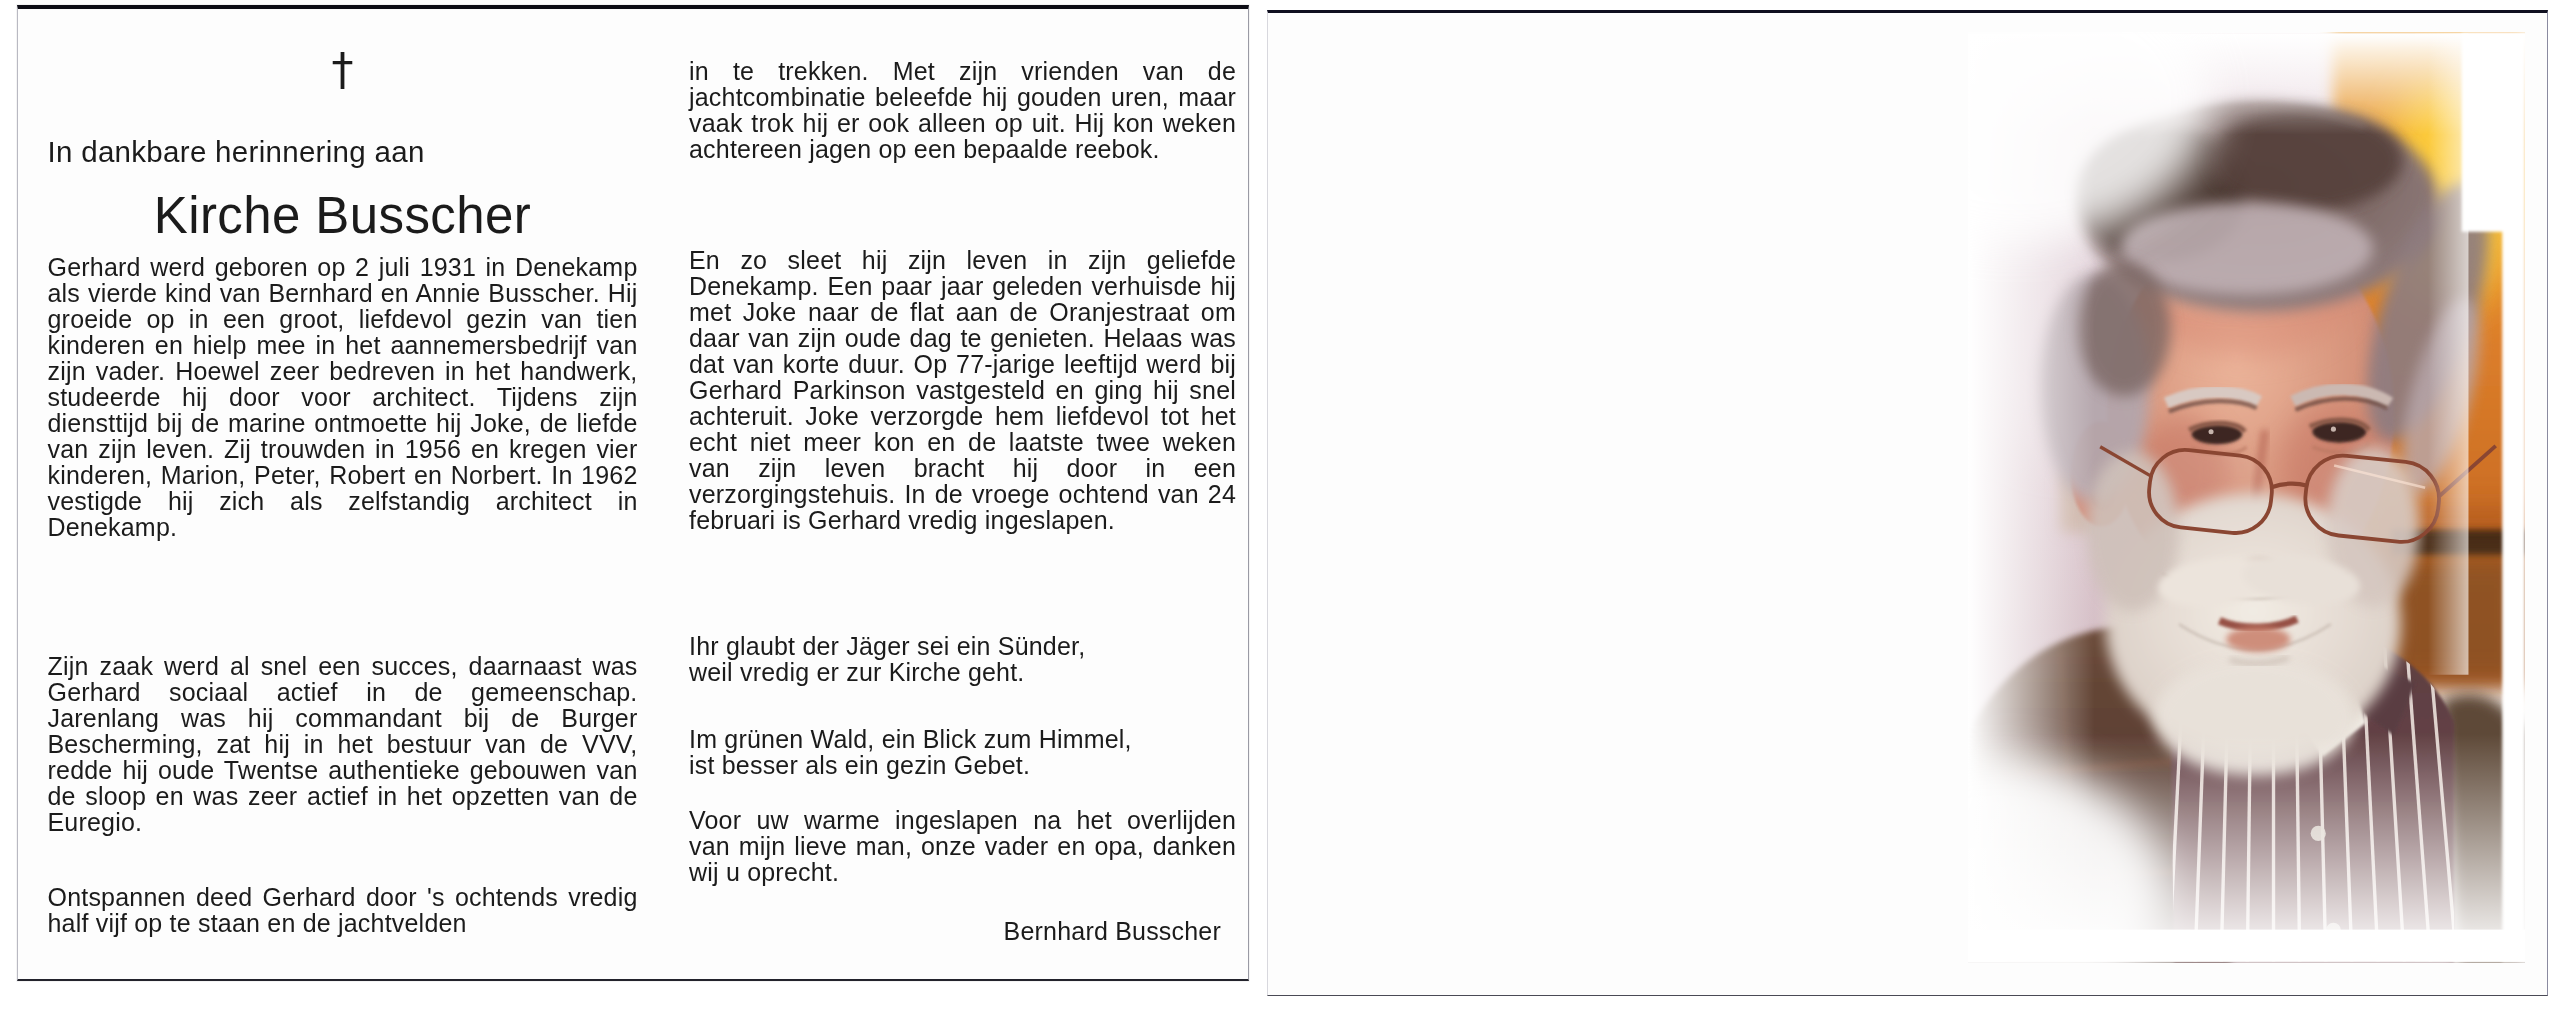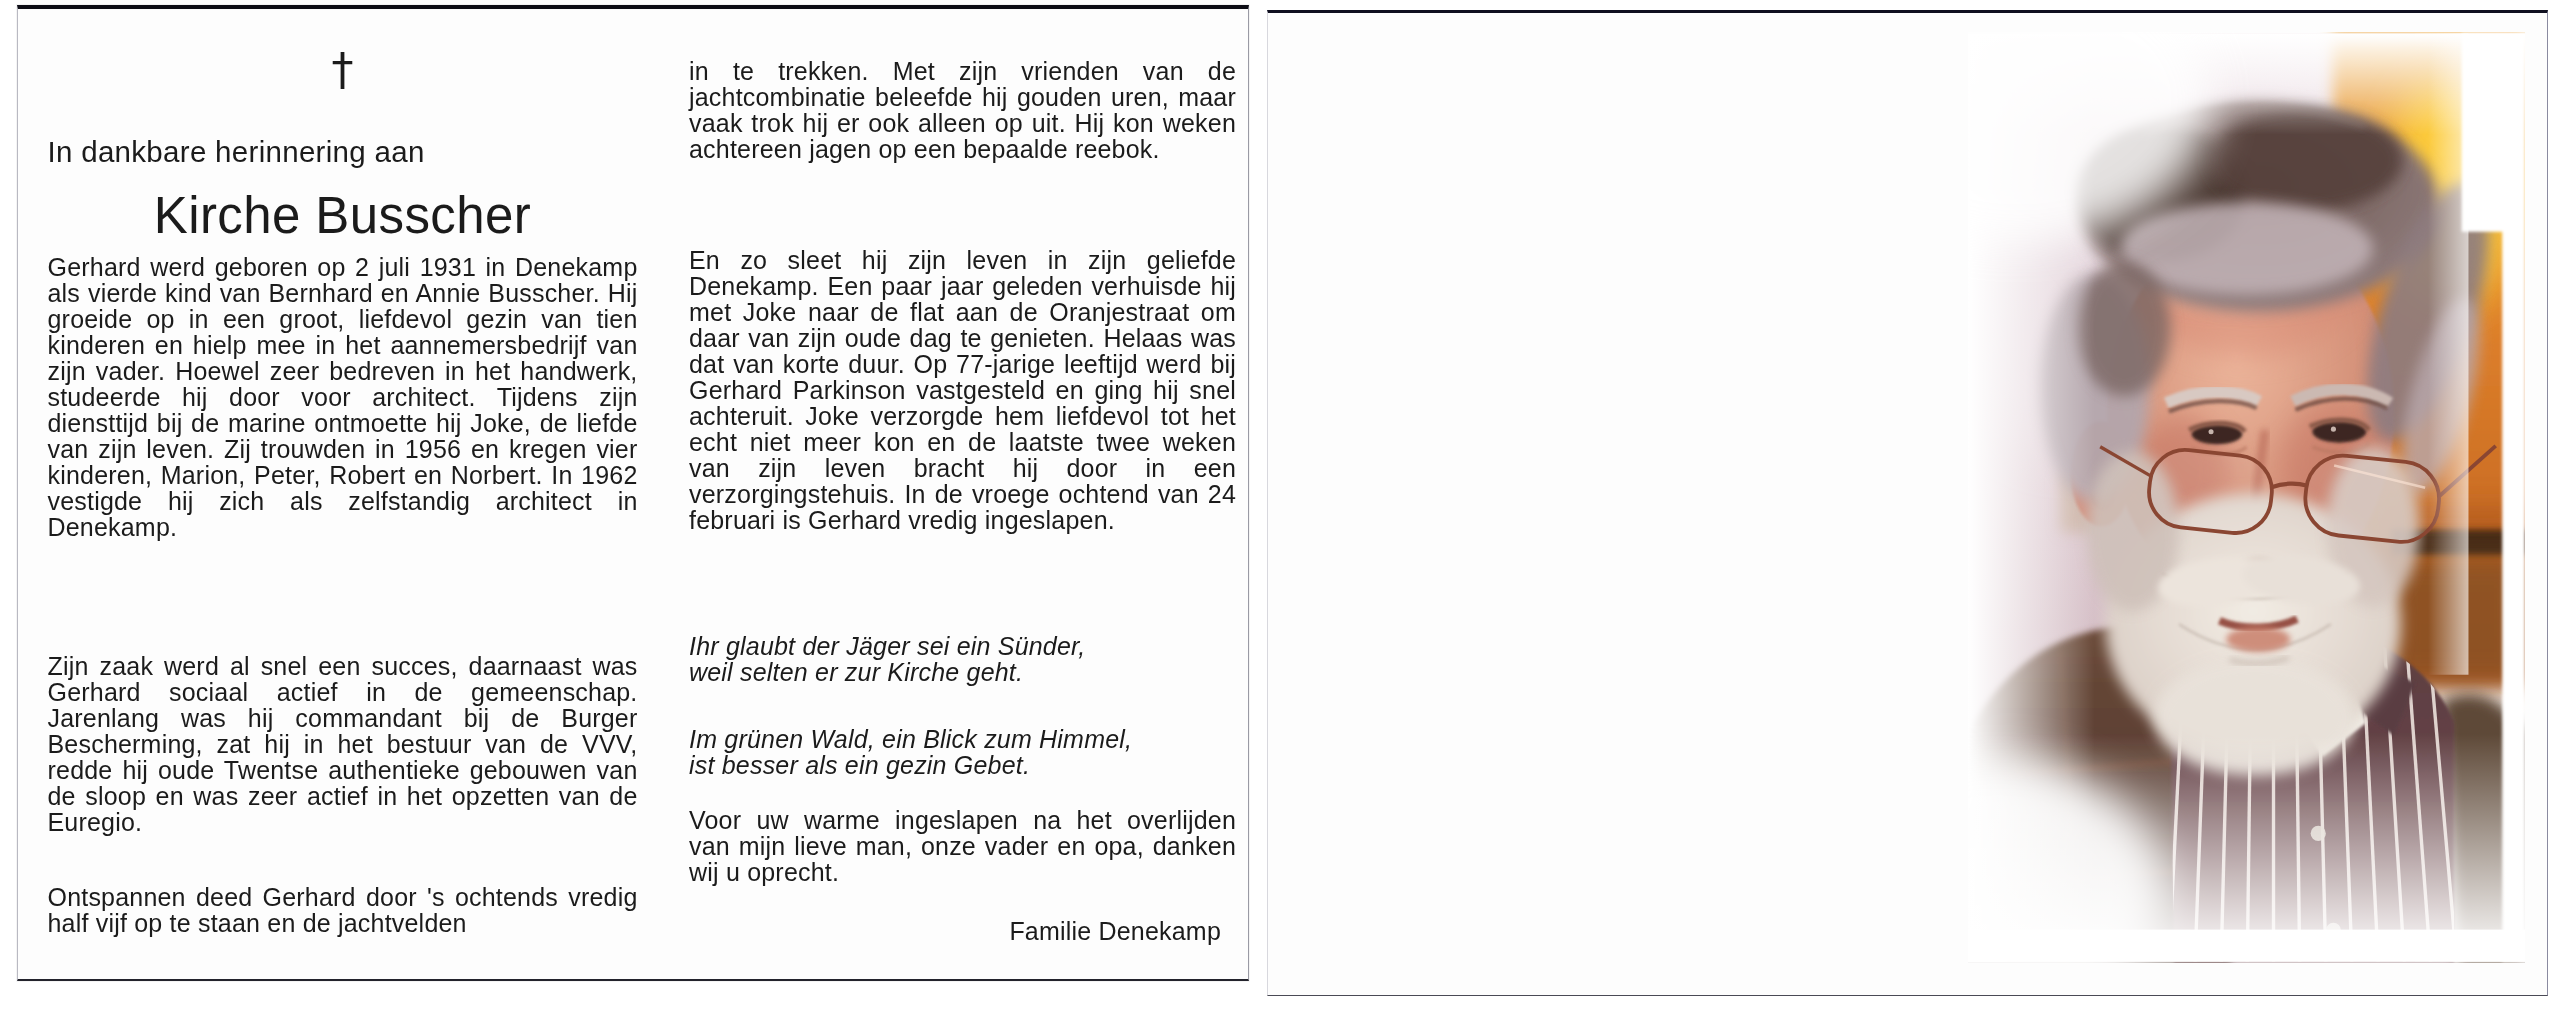--- a/index.html
+++ b/index.html
@@ -19,21 +19,21 @@
   .col p{position:absolute;margin:0;width:100%;
     font-size:25px;line-height:26px;text-align:justify;
     letter-spacing:0.2px;hyphens:none;}
   #cross{position:absolute;top:37px;width:100%;text-align:center;
     font-family:"DejaVu Sans","Liberation Sans",sans-serif;
     font-size:44px;line-height:47px;}
   #intro-line{position:absolute;top:125px;width:100%;text-align:left;
     font-size:29.5px;line-height:35px;letter-spacing:0.3px;}
   #deceased-name{position:absolute;top:177px;width:100%;text-align:center;
     font-size:51px;line-height:59px;letter-spacing:0.4px;}
-  .quote{font-style:italic;text-align:right;}
+  .quote{text-align:right;}
   #signature{position:absolute;top:909px;width:100%;margin:0;
     font-size:25px;text-align:right;padding-right:15px;box-sizing:border-box;}
   #portrait{position:absolute;left:700px;top:18.6px;width:557px;height:931px;}
 </style>
 </head>
 <body>
 
 <div id="left-card" class="card">
 
   <div id="col1" class="col">
@@ -43,28 +43,28 @@
     <p style="top:245px">Gerhard werd geboren op 2 juli 1931 in Denekamp als vierde kind van Bernhard en Annie Busscher. Hij groeide op in een groot, liefdevol gezin van tien kinderen en hielp mee in het aannemersbedrijf van zijn vader. Hoewel zeer bedreven in het handwerk, studeerde hij door voor architect. Tijdens zijn diensttijd bij de marine ontmoette hij Joke, de liefde van zijn leven. Zij trouwden in 1956 en kregen vier kinderen, Marion, Peter, Robert en Norbert. In 1962 vestigde hij zich als zelfstandig architect in Denekamp.</p>
     <p style="top:644px">Zijn zaak werd al snel een succes, daarnaast was Gerhard sociaal actief in de gemeenschap. Jarenlang was hij commandant bij de Burger Bescherming, zat hij in het bestuur van de VVV, redde hij oude Twentse authentieke gebouwen van de sloop en was zeer actief in het opzetten van de Euregio.</p>
     <p style="top:875px">Ontspannen deed Gerhard door 's ochtends vredig half vijf op te staan en de jachtvelden</p>
   </div>
 
   <div id="col2" class="col">
     <p style="top:49px">in te trekken. Met zijn vrienden van de jachtcombinatie beleefde hij gouden uren, maar vaak trok hij er ook alleen op uit. Hij kon weken achtereen jagen op een bepaalde reebok.</p>
     <p style="top:238px">En zo sleet hij zijn leven in zijn geliefde Denekamp. Een paar jaar geleden verhuisde hij met Joke naar de flat aan de Oranjestraat om daar van zijn oude dag te genieten. Helaas was dat van korte duur. Op 77-jarige leeftijd werd bij Gerhard Parkinson vastgesteld en ging hij snel achteruit. Joke verzorgde hem liefdevol tot het echt niet meer kon en de laatste twee weken van zijn leven bracht hij door in een verzorgingstehuis. In de vroege ochtend van 24 februari is Gerhard vredig ingeslapen.</p>
     <p class="quote" style="top:624px">
       <span>Ihr glaubt der Jäger sei ein Sünder,</span><br>
-      <span>weil selten er zur Kirche geht.</span>
+      <span>weil vredig er zur Kirche geht.</span>
     </p>
     <p class="quote" style="top:717px">
       <span>Im grünen Wald, ein Blick zum Himmel,</span><br>
       <span>ist besser als ein gezin Gebet.</span>
     </p>
     <p style="top:798px">Voor uw warme ingeslapen na het overlijden van mijn lieve man, onze vader en opa, danken wij u oprecht.</p>
-    <p id="signature">Familie Denekamp</p>
+    <p id="signature">Bernhard Busscher</p>
   </div>
 </div>
 
 <div id="right-card" class="card">
   <svg id="portrait" viewBox="0 0 660 1100" xmlns="http://www.w3.org/2000/svg" role="img">
     <defs>
       <filter id="f2" x="-40%" y="-40%" width="180%" height="180%">
           <feGaussianBlur stdDeviation="2"></feGaussianBlur>
         </filter>
       <filter id="f4" x="-40%" y="-40%" width="180%" height="180%">

